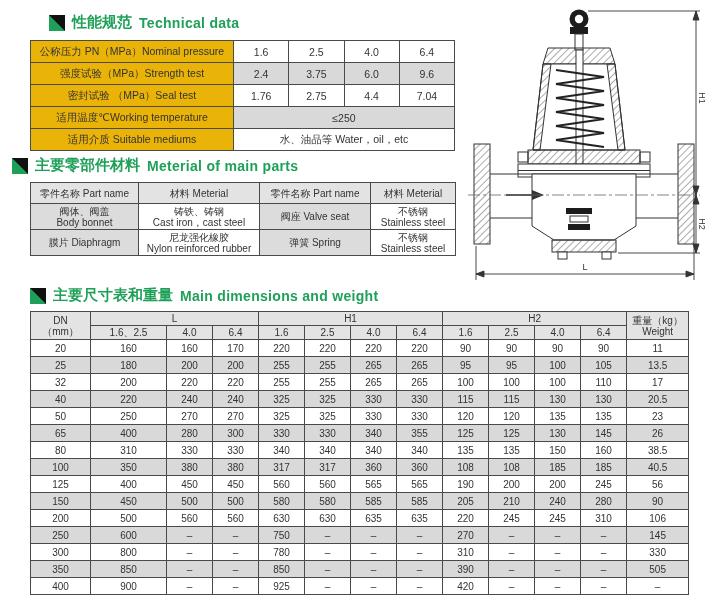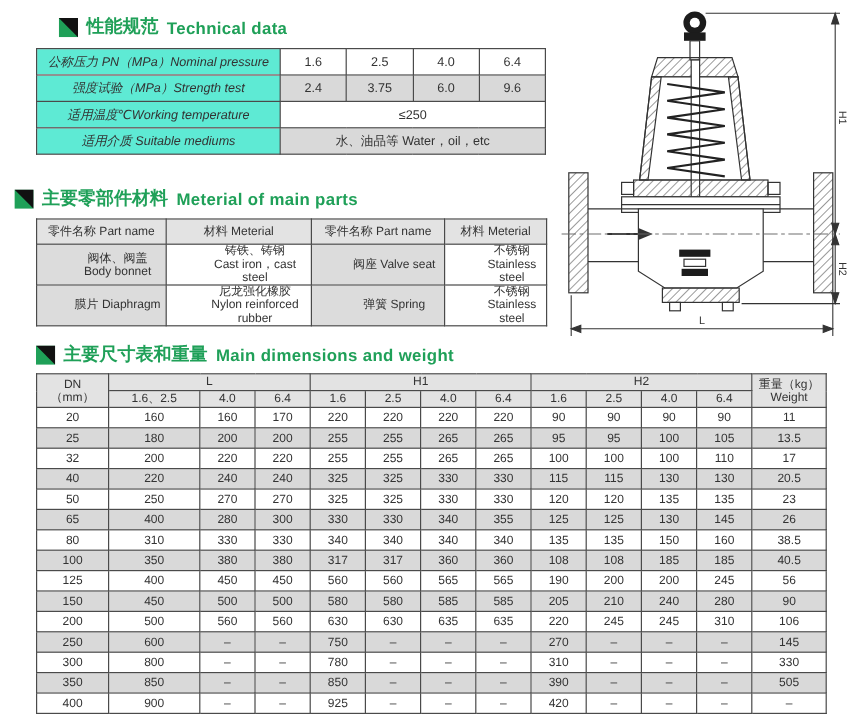--- a/index.html
+++ b/index.html
@@ -11,27 +11,27 @@
   .sq{width:16px;height:16px;display:inline-block;line-height:0;}
 
   table{border-collapse:collapse;table-layout:fixed;}
   td{border:1px solid #4a4a4a;text-align:center;vertical-align:middle;
      padding:0 2px;overflow:hidden;}
 
   
   .t1{position:absolute;left:30px;top:40px;width:425px;font-size:10.5px;}
   .t1 td{height:21px;}
   .t1 col.lblc{width:203px;}
-  .t1 td.lbl{background:#5eead4;font-style:italic;}
+  .t1 td.lbl{background:#eab308;}
   .t1 tbody tr:nth-child(even) td.val{background:#d9d9d9;}
 
   
   .t2{position:absolute;left:30px;top:182px;width:425px;font-size:10px;line-height:1.1;}
   .t2 thead td{height:20px;background:#e3e3e3;}
-  .t2 tbody td{height:25px;padding-left:29px;}
+  .t2 tbody td{height:25px;}
   .t2 tbody tr:nth-child(-n+2) td:nth-child(odd){background:#dcdcdc;}
   .t2 col:nth-child(1){width:108px;} .t2 col:nth-child(2){width:121px;}
   .t2 col:nth-child(3){width:111px;} .t2 col:nth-child(4){width:85px;}
 
   
   .t3{position:absolute;left:30px;top:311px;width:658px;font-size:10px;}
   .t3 thead td{height:13px;background:#e3e3e3;line-height:1.1;}
   .t3 tbody td{height:16px;}
   .t3 tbody tr:nth-child(even){background:#d9d9d9;}
   .t3 col.dn{width:60px;} .t3 col.l1{width:76px;} .t3 col.c{width:46px;}
@@ -70,20 +70,27 @@
           <td class="val">2.5</td>
           <td class="val">4.0</td>
           <td class="val">6.4</td>
         </tr>
         <tr>
           <td class="lbl">强度试验（MPa）Strength test</td>
           <td class="val">2.4</td>
           <td class="val">3.75</td>
           <td class="val">6.0</td>
           <td class="val">9.6</td>
+        </tr>
+        <tr>
+          <td class="lbl">密封试验 （MPa）Seal test</td>
+          <td class="val">1.76</td>
+          <td class="val">2.75</td>
+          <td class="val">4.4</td>
+          <td class="val">7.04</td>
         </tr>
         <tr>
           <td class="lbl">适用温度℃Working temperature</td>
           <td class="val" colspan="4">≤250</td>
         </tr>
         <tr>
           <td class="lbl">适用介质 Suitable mediums</td>
           <td class="val" colspan="4">水、油品等 Water，oil，etc</td>
         </tr>
       </tbody>

